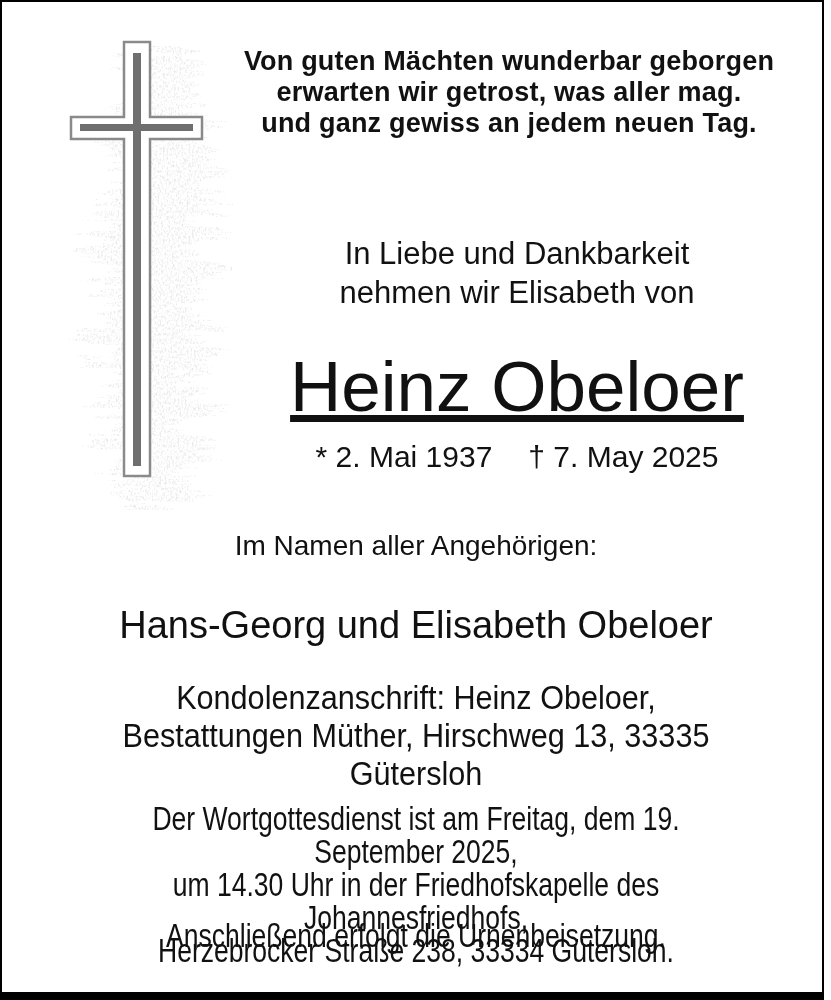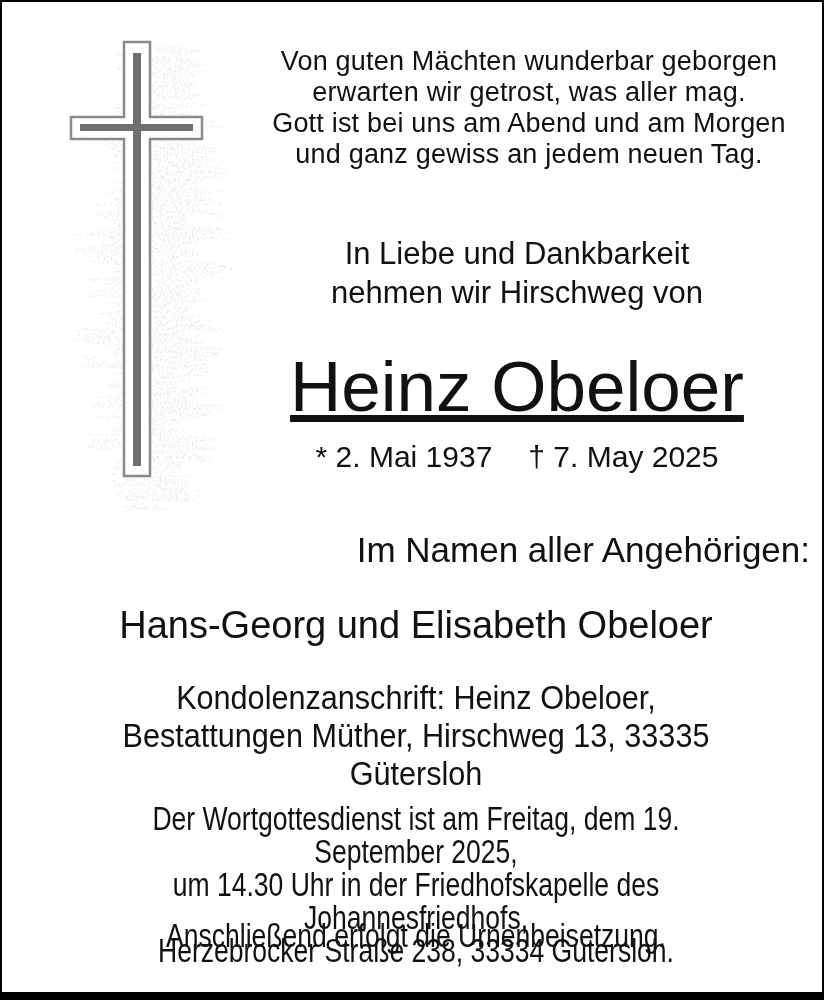--- a/index.html
+++ b/index.html
@@ -9,26 +9,26 @@
     overflow:hidden;
   }
   .frame{
     position:absolute;left:0;top:0;width:824px;height:1000px;
     box-sizing:border-box;background:#fff;
     border-top:2px solid #000;border-left:2px solid #000;
     border-right:2px solid #000;border-bottom:8px solid #000;
   }
   .abs{position:absolute;text-align:center;}
   .cross-art{position:absolute;left:38px;top:22px;width:196px;height:488px;}
-  .verse{left:250px;top:46px;width:558px;font-size:27px;line-height:31px;letter-spacing:.2px;}
+  .verse{left:230px;top:46px;width:558px;font-size:27px;line-height:31px;letter-spacing:.2px;font-weight:bold;}
   .intro{left:238px;top:234px;width:558px;font-size:31px;line-height:39px;text-align:center;}
   .name{left:238px;top:348px;width:558px;font-size:71px;line-height:78px;white-space:nowrap;text-decoration:underline;}
   .dates{left:238px;top:440px;width:558px;font-size:30px;white-space:nowrap;}
   .dates .death{margin-left:36px;}
-  .family-heading{left:22px;top:530px;width:788px;font-size:35px;text-align:right;}
+  .family-heading{left:22px;top:530px;width:788px;font-size:28px;}
   .family-names{left:22px;top:604px;width:788px;font-size:38px;}
   .condolence{left:22px;top:678px;width:788px;font-size:34px;line-height:38px;
     transform:scaleX(0.90);transform-origin:50% 50%;}
   .service{left:22px;top:802px;width:788px;font-size:34px;line-height:33px;
     transform:scaleX(0.78);transform-origin:50% 50%;}
   .closing{left:22px;top:916px;width:788px;font-size:34px;
     transform:scaleX(0.78);transform-origin:50% 50%;}
 </style>
 </head>
 <body>
@@ -50,27 +50,26 @@
   </defs>
   <polygon filter="url(#pencilF)" points="70,30 140,12 150,55 120,75 170,85 150,110 185,130 140,150 180,168 135,185 175,205 130,225 178,248 132,268 180,290 128,310 175,332 125,352 172,375 122,395 168,418 118,438 160,462 105,478 60,470 95,452 48,438 88,420 42,402 85,385 38,368 82,350 35,332 80,315 32,298 78,280 30,262 76,245 34,228 78,210 36,192 80,175 45,158 85,140 55,120 90,100 62,80 95,60 75,45"></polygon>
   <path d="M86,20 L112,20 L112,95 L164,95 L164,117 L112,117 L112,454 L86,454 L86,117 L33,117 L33,95 L86,95 Z" stroke-width="2.5" stroke="#8a8a8a" fill="#ffffff"></path>
   <rect x="95" y="31" width="8" height="413" fill="#6f6f6f"></rect>
   <rect x="42" y="102" width="113" height="7" fill="#6f6f6f"></rect>
 </svg>
 
 <div class="abs verse">
   <div>Von guten Mächten wunderbar geborgen</div>
   <div>erwarten wir getrost, was aller mag.</div>
-  <div>Gott ist bei uns am Abend und am Morgen</div>
   <div>und ganz gewiss an jedem neuen Tag.</div>
 </div>
 
 <div class="abs intro">
   <div>In Liebe und Dankbarkeit</div>
-  <div>nehmen wir Hirschweg von</div>
+  <div>nehmen wir Elisabeth von</div>
 </div>
 
 <div class="abs name">Heinz Obeloer</div>
 
 <div class="abs dates">
   <span class="birth">* 2. Mai 1937</span><span class="death">† 7. May 2025</span>
 </div>
 
 <div class="abs family-heading">Im Namen aller Angehörigen:</div>
 

